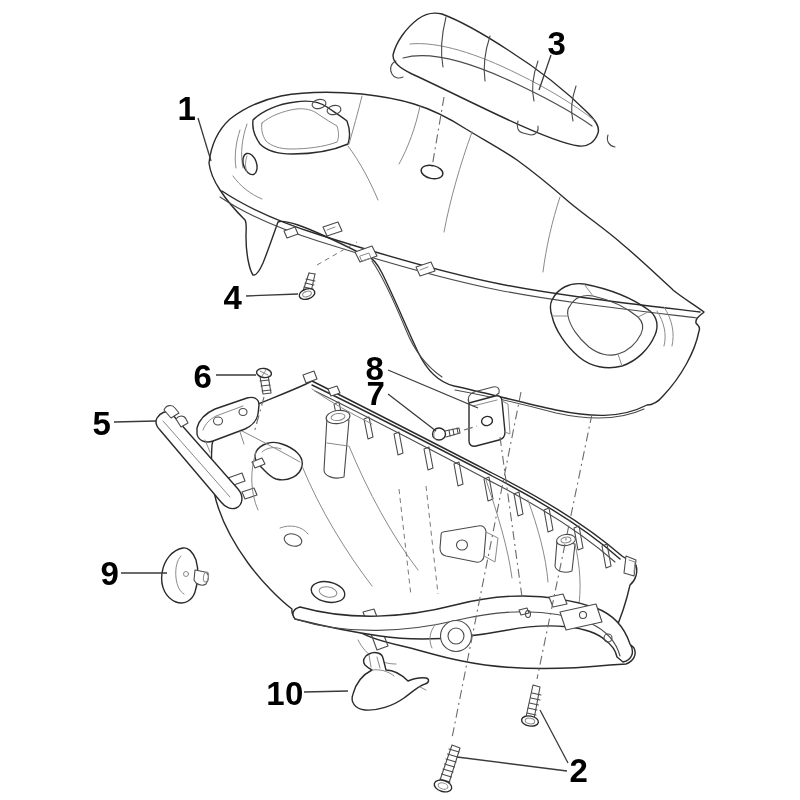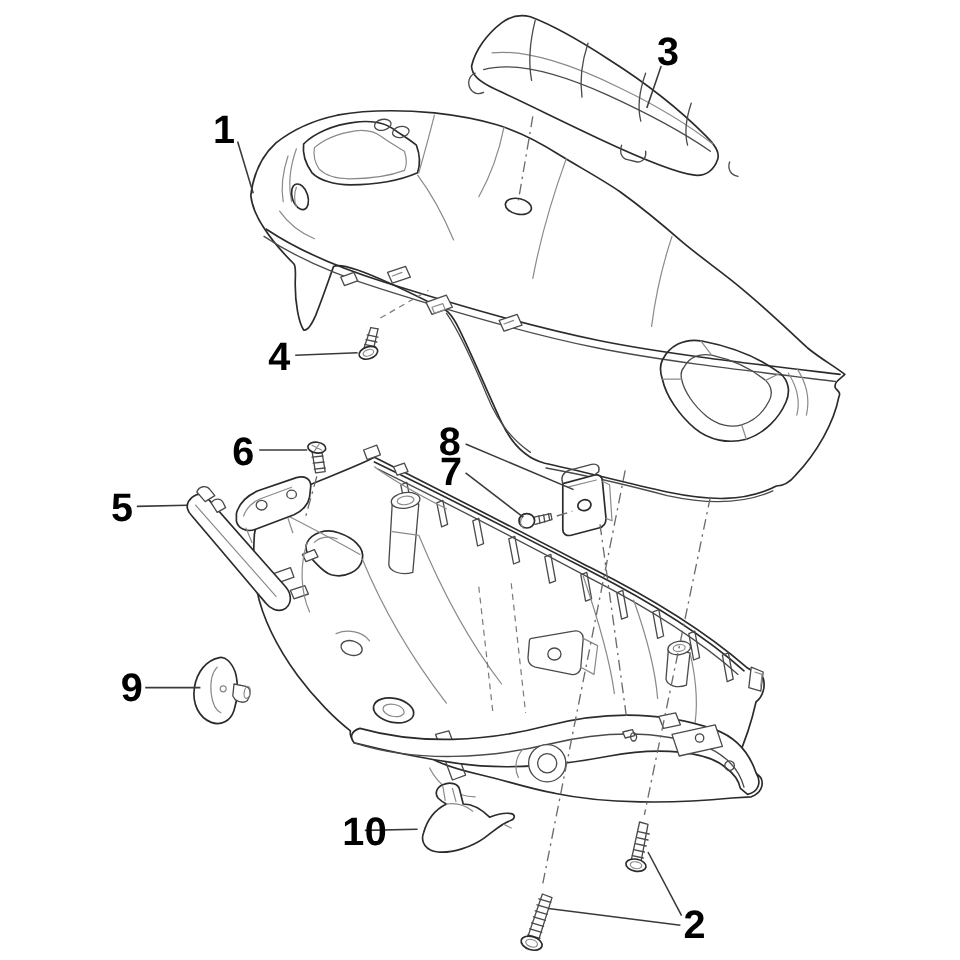--- a/index.html
+++ b/index.html
@@ -305,14 +305,14 @@
 
   <div class="callout" style="left: 187px; top: 108px;">1</div>
   <div class="callout" style="left: 579px; top: 770px;">2</div>
   <div class="callout" style="left: 557px; top: 43px;">3</div>
   <div class="callout" style="left: 233px; top: 297px;">4</div>
   <div class="callout" style="left: 102px; top: 423px;">5</div>
   <div class="callout" style="left: 203px; top: 376px;">6</div>
   <div class="callout" style="left: 376px; top: 393px;">7</div>
   <div class="callout" style="left: 375px; top: 368px;">8</div>
   <div class="callout" style="left: 110px; top: 573px;">9</div>
-  <div class="callout" style="left: 304px; top: 693px;">10</div>
+  <div class="callout" style="left: 285px; top: 693px;">10</div>
 </div>
 
 </body></html>

